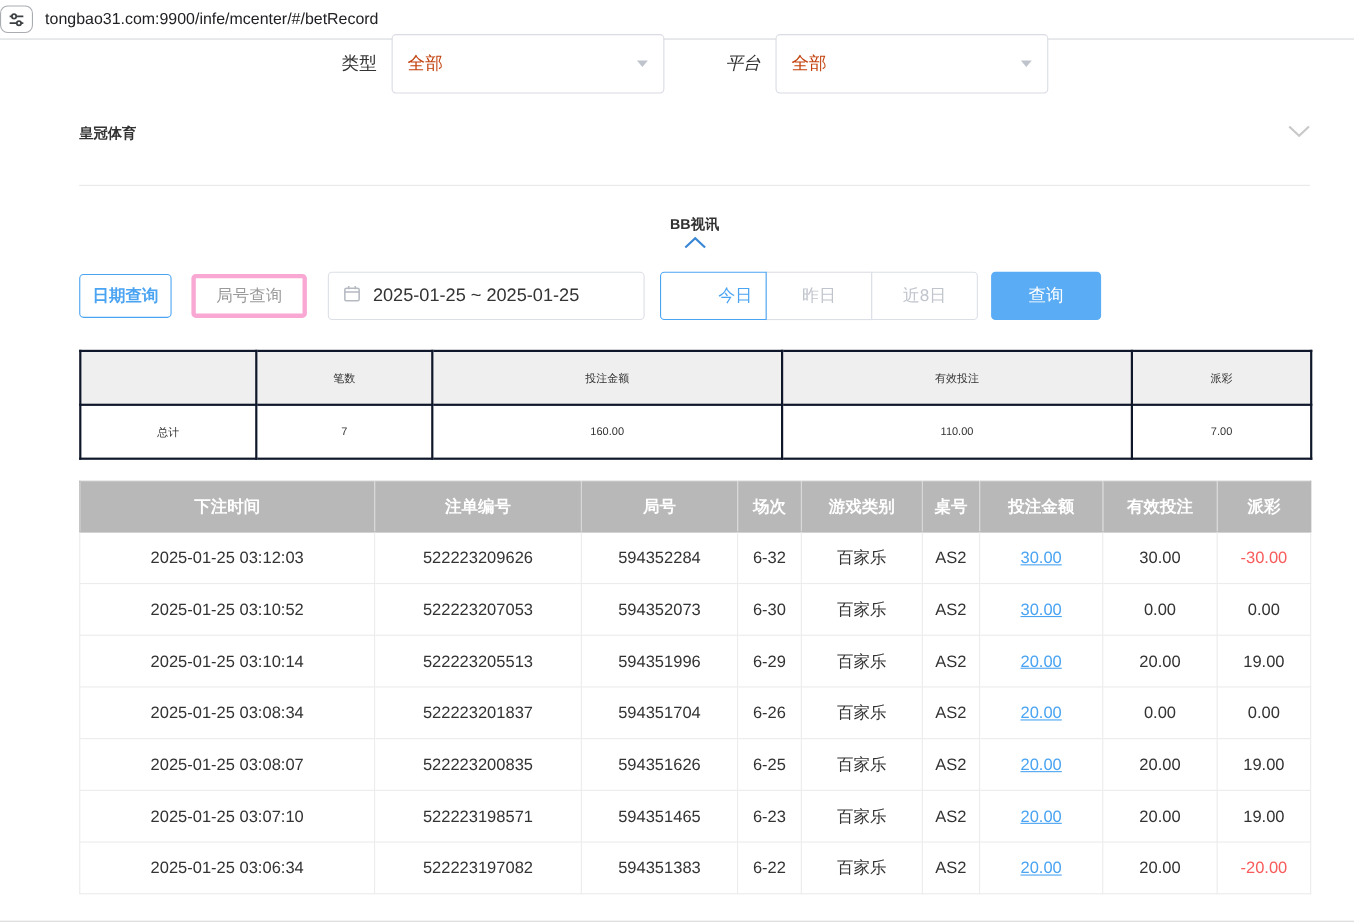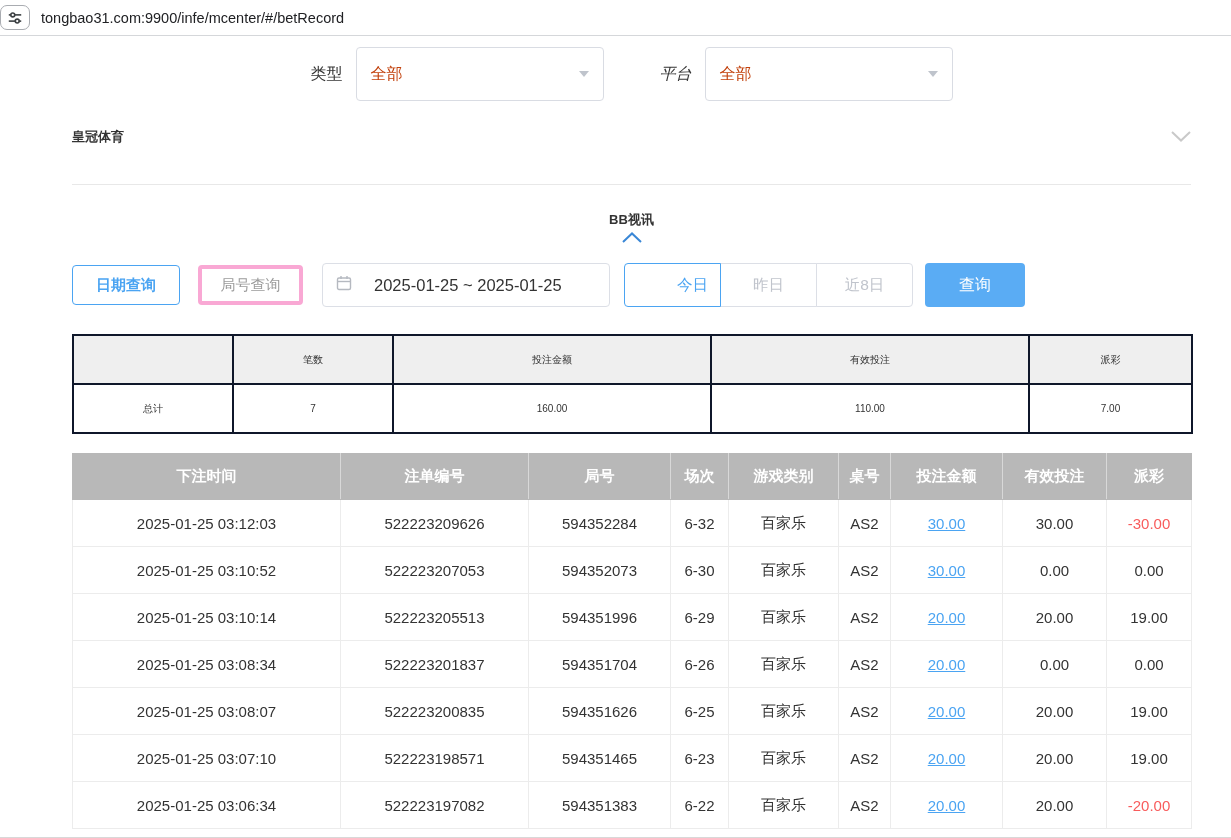--- a/index.html
+++ b/index.html
@@ -27,21 +27,21 @@
     display: flex; align-items: center; justify-content: center;
     cursor: pointer; background:#fff;
   }
   .url-text { font-size: 14.5px; color: #202124; }
 
   
   .page { padding: 0 40px 0 72px; }
 
   
   .filter-row {
-    margin-top: 16px; height: 44px;
+    margin-top: 0; height: 44px;
     display: flex; align-items: center; justify-content: center;
   }
   .flabel { font-size: 16px; color: #333; margin-right: 13px; }
   .flabel.second { margin-left: 56px; font-style: italic; }
   .select-box {
     width: 248px; height: 54px;
     border: 1px solid #d9dce3; border-radius: 4px;
     display: flex; align-items: center;
     padding: 0 14px; font-size: 16px; color: #c2410c;
     cursor: pointer; background:#fff;
@@ -64,37 +64,37 @@
   .section-title { font-size: 13px; font-weight: 700; color: #333; }
   .divider { border: none; border-top: 1px solid #e8e8e8; margin-top: 36px; }
 
   
   .query-row {
     margin-top: 30px; height: 44px;
     display: flex; align-items: center;
   }
   button { font-family: inherit; cursor: pointer; }
   .btn-date {
-    width: 108px; height: 40px;
+    width: 84px; height: 40px;
     background: #fff; border: 1px solid var(--accent);
     color: var(--accent); font-weight: 700; font-size: 15px;
     border-radius: 4px;
   }
   .btn-round {
     margin-left: 18px;
     width: 105px; height: 40px;
     background: #fff; border: 4px solid #f9a8d4;
     color: #9a9a9a; font-size: 15px;
     border-radius: 4px;
   }
   .date-input {
     margin-left: 19px;
     width: 288px; height: 44px;
     border: 1px solid #dcdfe6; border-radius: 4px;
-    display: flex; align-items: center; gap: 22px;
+    display: flex; align-items: center; gap: 11px;
     padding: 0 13px; font-size: 16.5px; color: #333;
     cursor: pointer; background:#fff;
   }
   .btn-group { margin-left: 14px; display: flex; }
   .btn-group button {
     width: 97px; height: 44px;
     background: #fff; border: 1px solid #dcdfe6;
     font-size: 15.5px; color: #c0c4cc; margin-left: -1px;
   }
   .btn-group button:first-child { margin-left: 0; border-radius: 4px 0 0 4px; }

